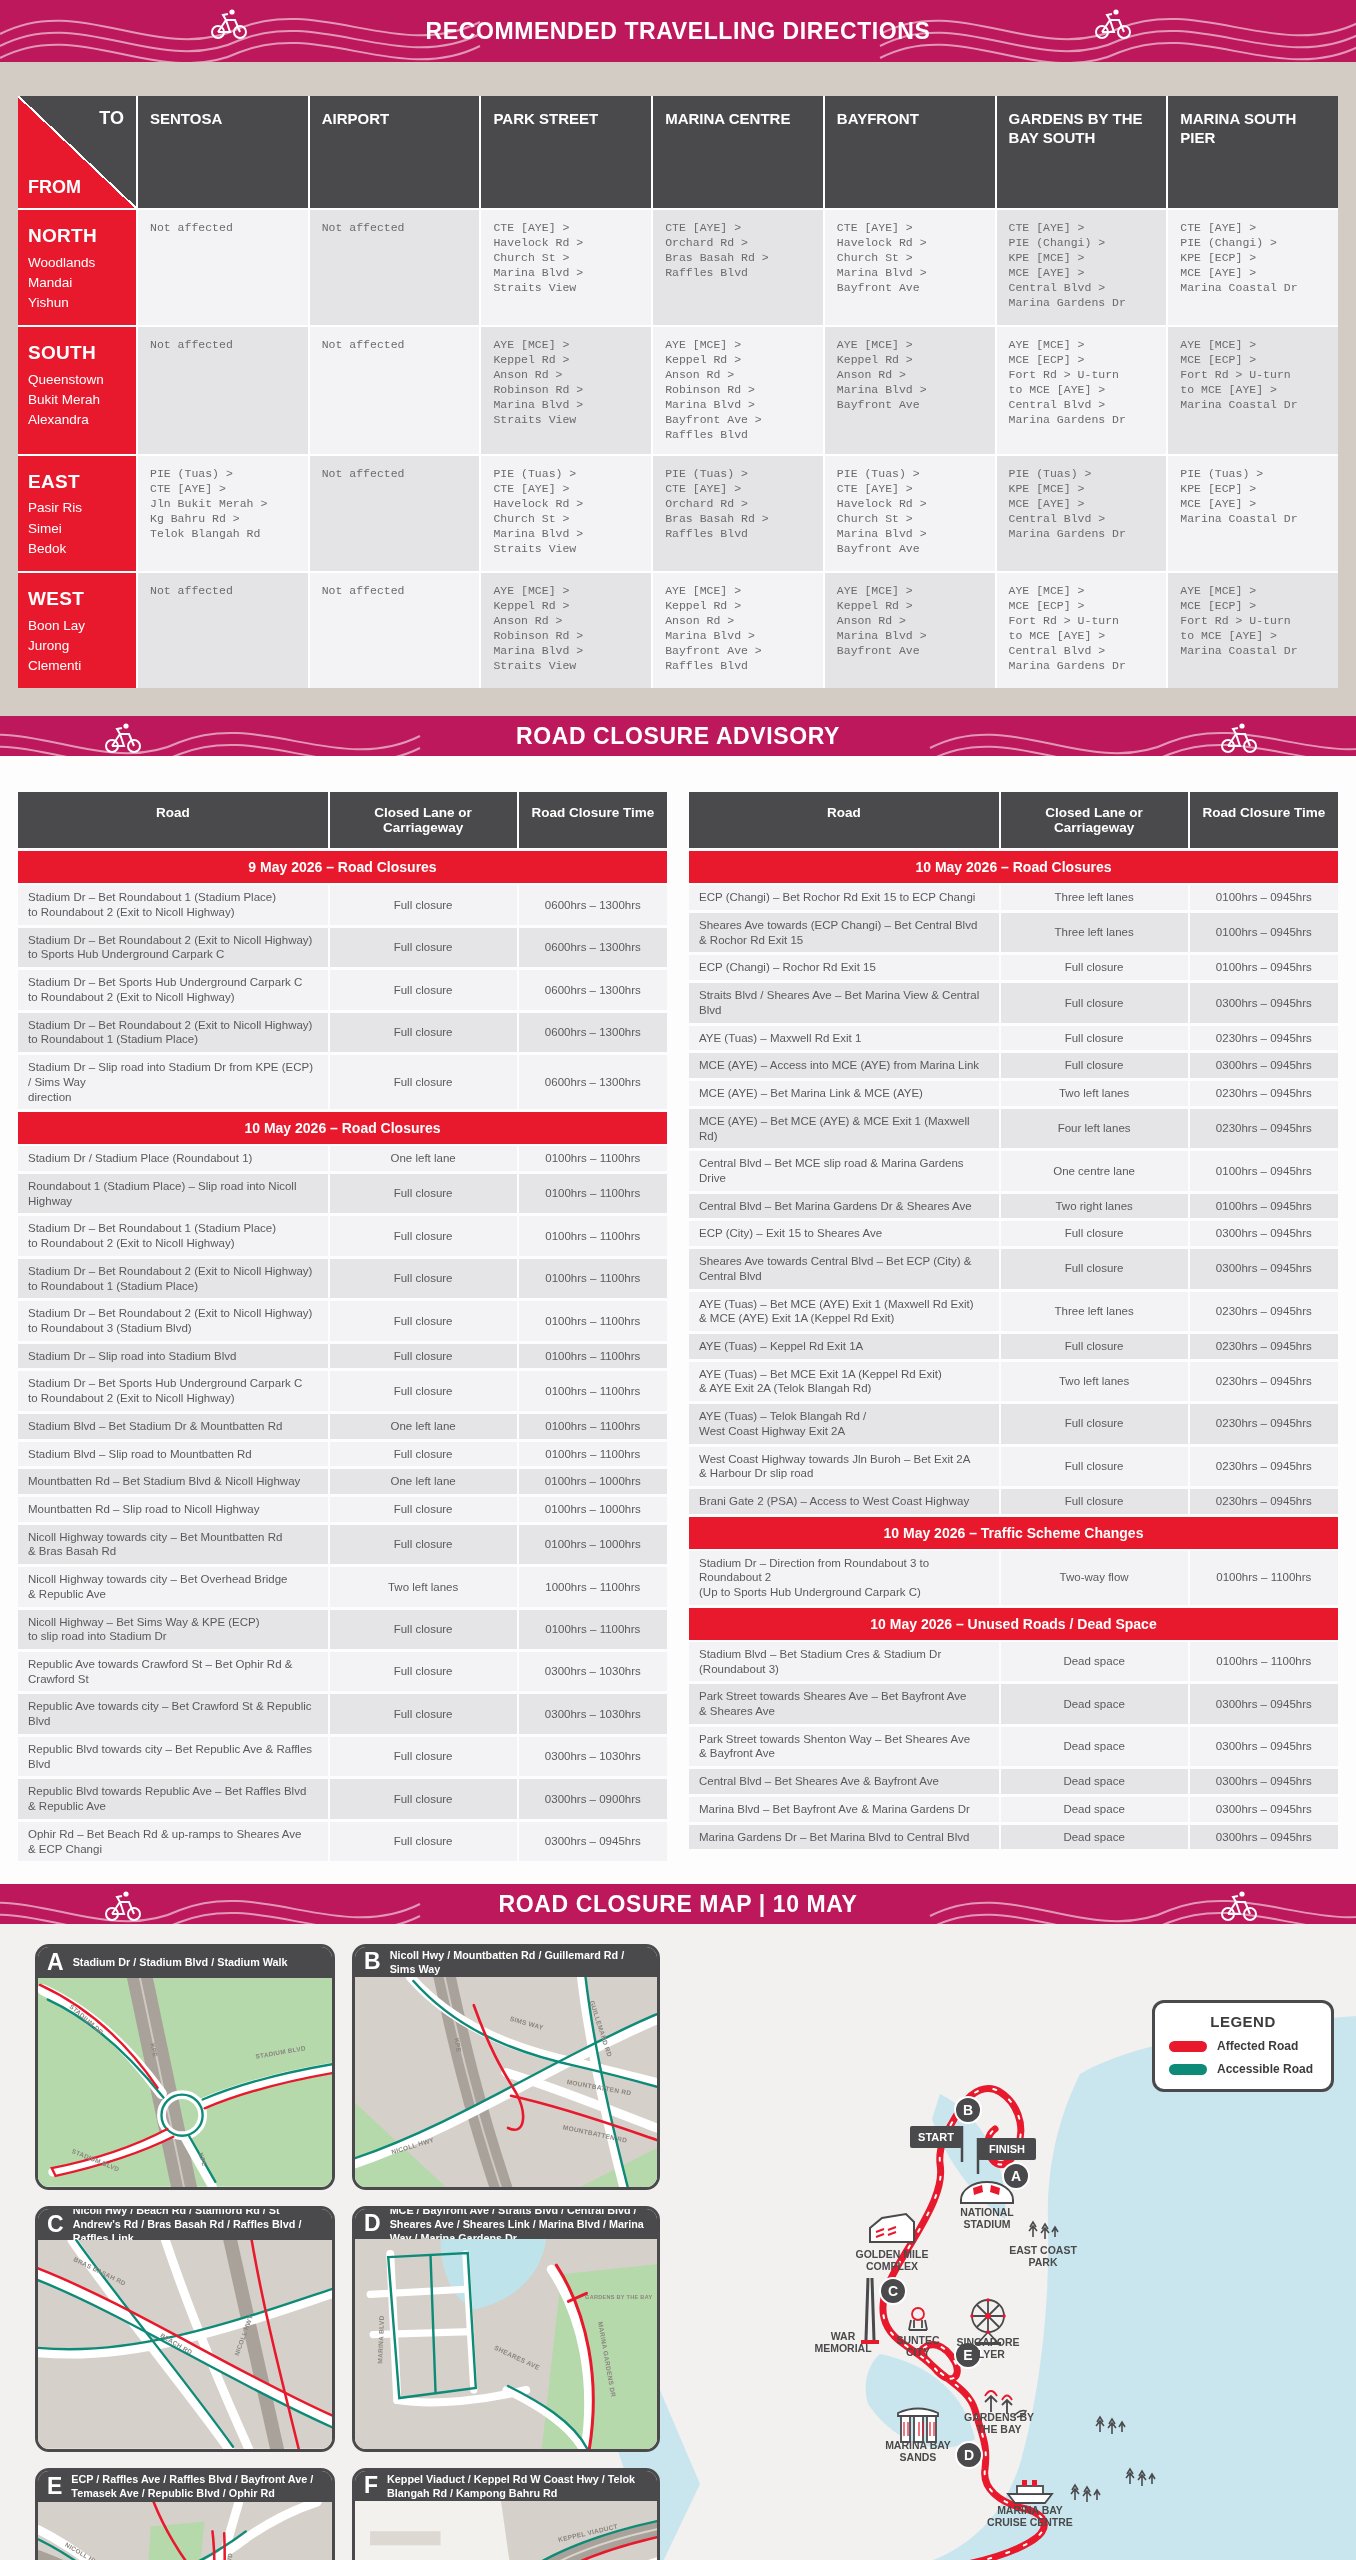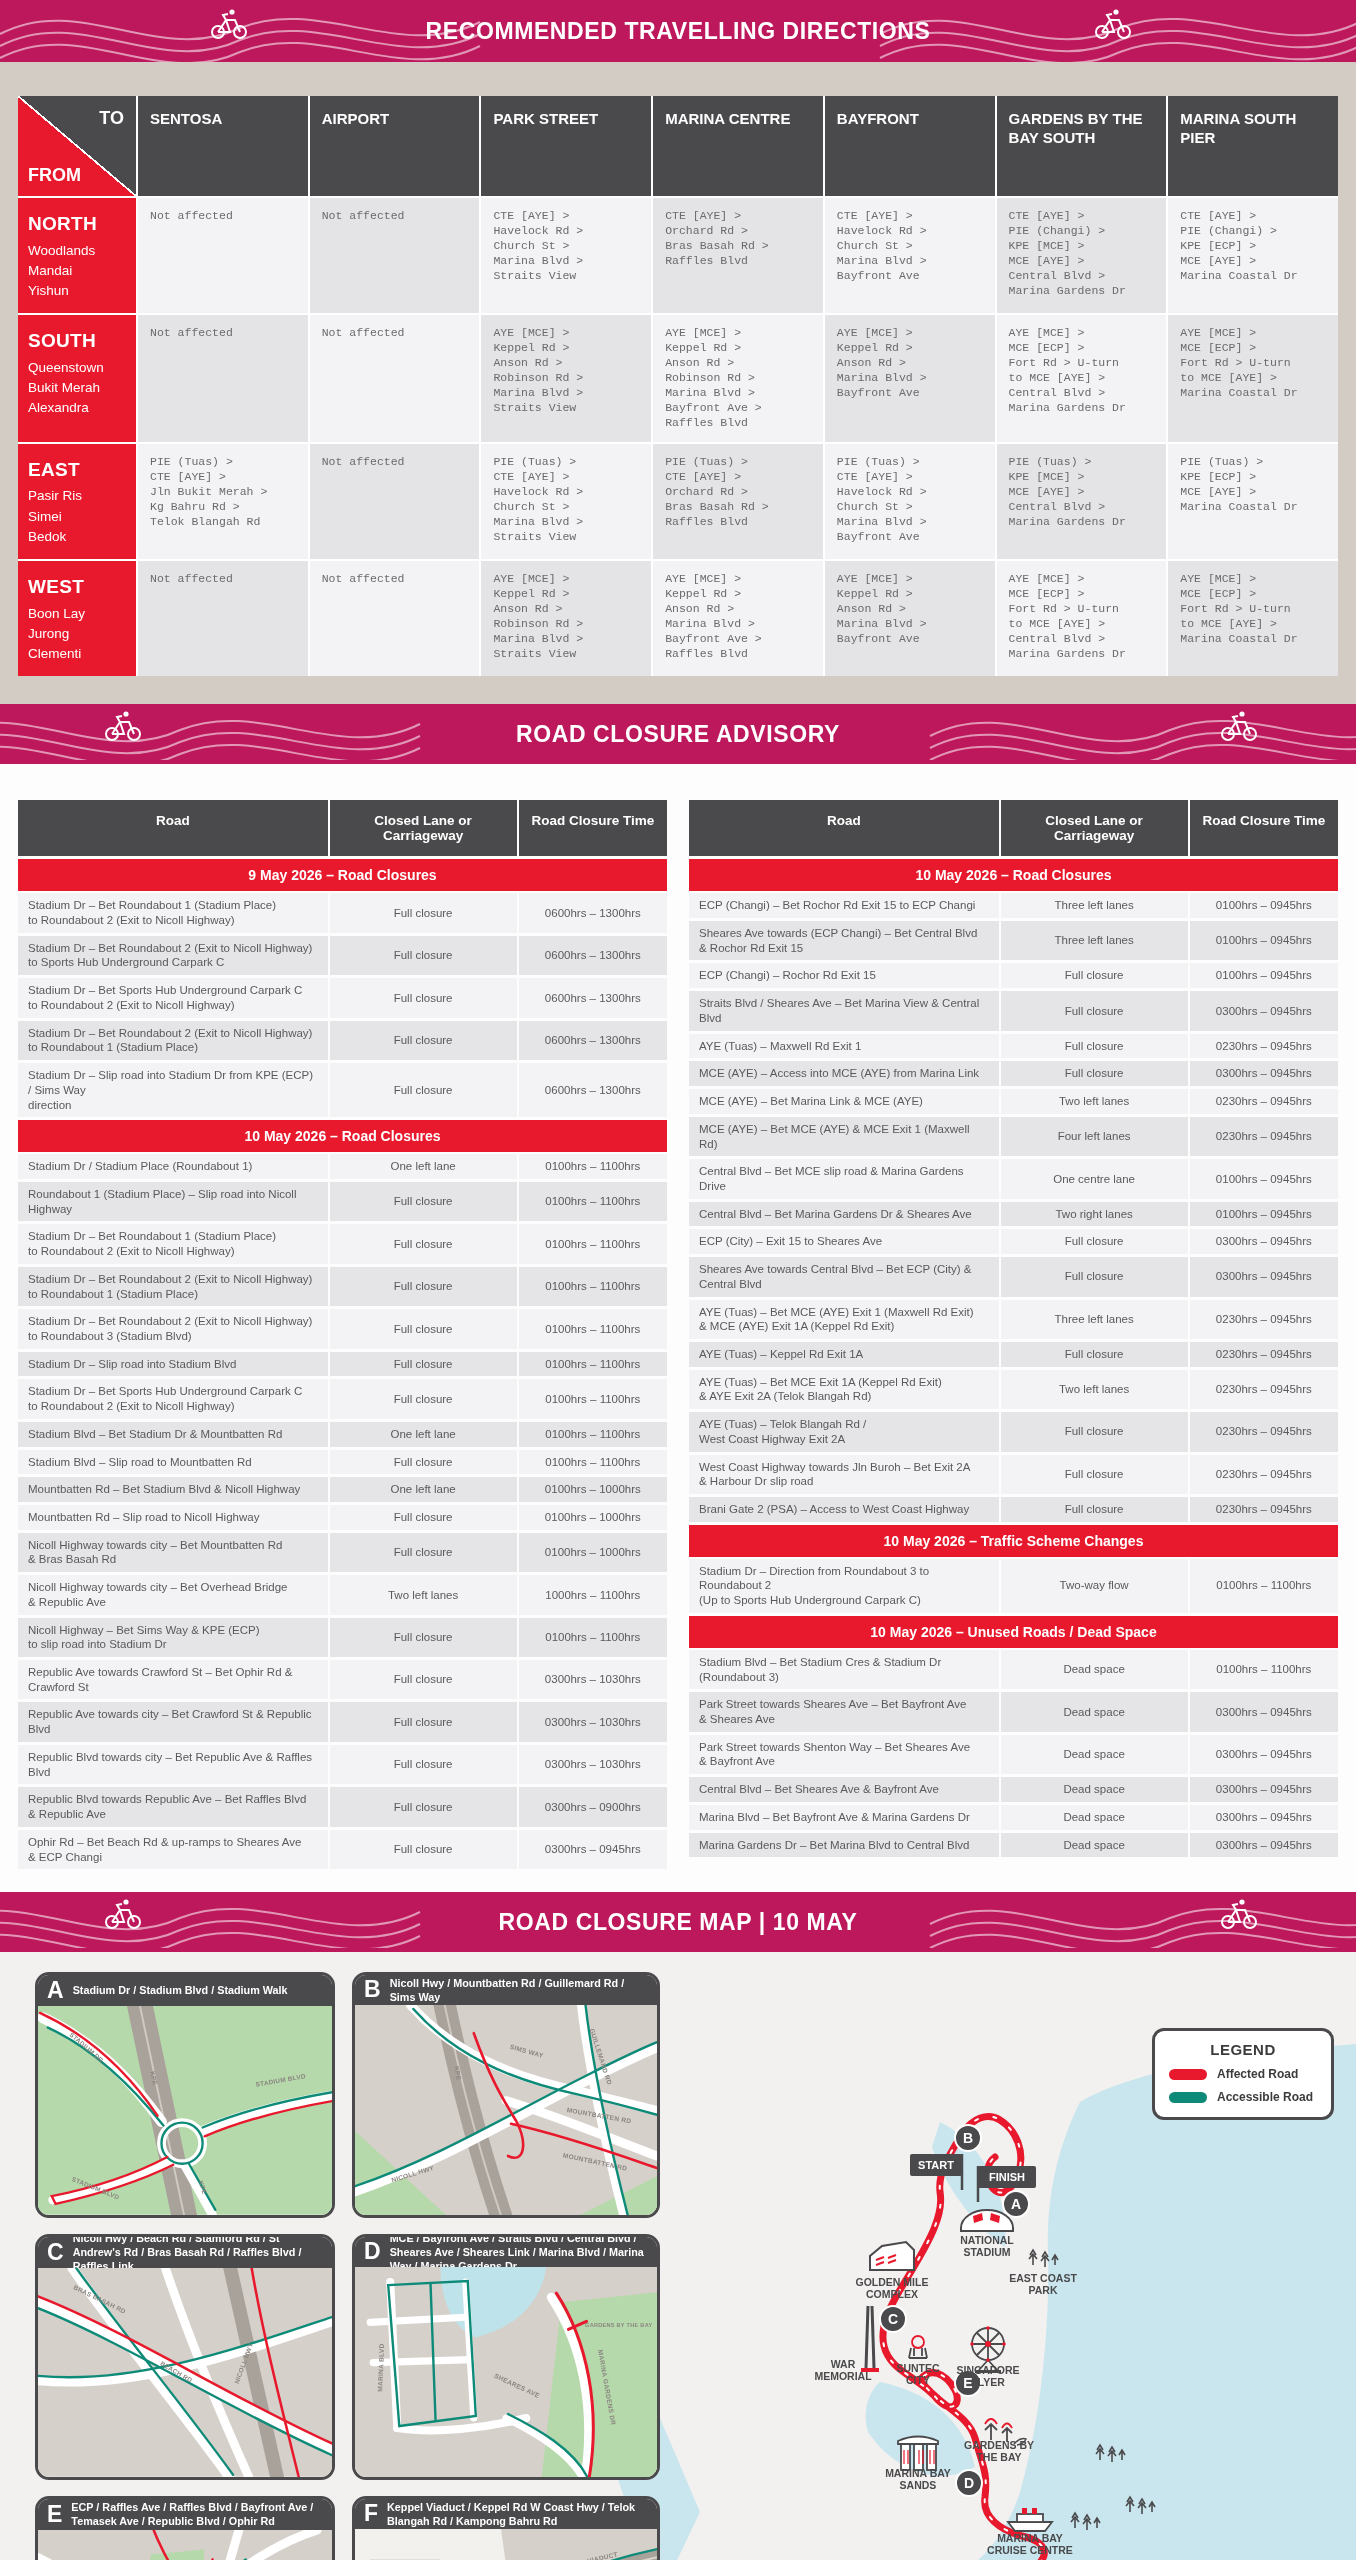--- a/index.html
+++ b/index.html
@@ -2,29 +2,29 @@
 <html><head>
 <meta charset="utf-8">
 <style>
   * { margin:0; padding:0; box-sizing:border-box; }
   html,body { width:1356px; background:#fff; font-family:"Liberation Sans",sans-serif; }
   body { position:relative; }
 
   
   .banner { position:relative; background:#be185d; display:flex; align-items:center; justify-content:center; overflow:hidden; }
   .banner.h1 { height:62px; }
-  .banner.h2 { height:60px; }
+  .banner.h2 { height:40px; }
   .banner h2 { position:relative; z-index:2; color:#fff; font-weight:bold; letter-spacing:.6px; font-size:23px; }
   .banner .deco { position:absolute; inset:0; z-index:1; pointer-events:none; }
 
   
   .dir-section { background:#d2ccc5; padding:34px 18px 28px; }
   .dir-grid { display:grid; grid-template-columns:118px repeat(7,1fr); gap:2px; background:#fff; }
   .dir-grid .cell { min-height:0; }
-  .corner { position:relative; height:100px;
+  .corner { position:relative; height:112px;
     background:linear-gradient(to bottom left,#4a4a4c 0 49.4%,#fff 49.4% 50.6%,#e8192c 50.6%); }
   .corner .to { position:absolute; top:12px; right:12px; color:#fff; font-weight:bold; font-size:18px; }
   .corner .from { position:absolute; bottom:10px; left:10px; color:#fff; font-weight:bold; font-size:18px; }
   .col-head { background:#4a4a4c; color:#fff; font-weight:bold; font-size:15px; line-height:1.25; padding:14px 12px; }
   .region { background:#e8192c; color:#fff; padding:12px 10px; font-size:13.5px; line-height:1.5; }
   .region strong { display:block; font-size:19px; margin-bottom:2px; letter-spacing:.3px; }
   .data { font-size:11.5px; line-height:1.3; color:#6b6b6f; padding:11px 12px; white-space:pre-line; min-height:112px;font-family:Liberation Mono, monospace; }
   .shade-a { background:#f3f3f5; }
   .shade-b { background:#e4e4e6; }
 

